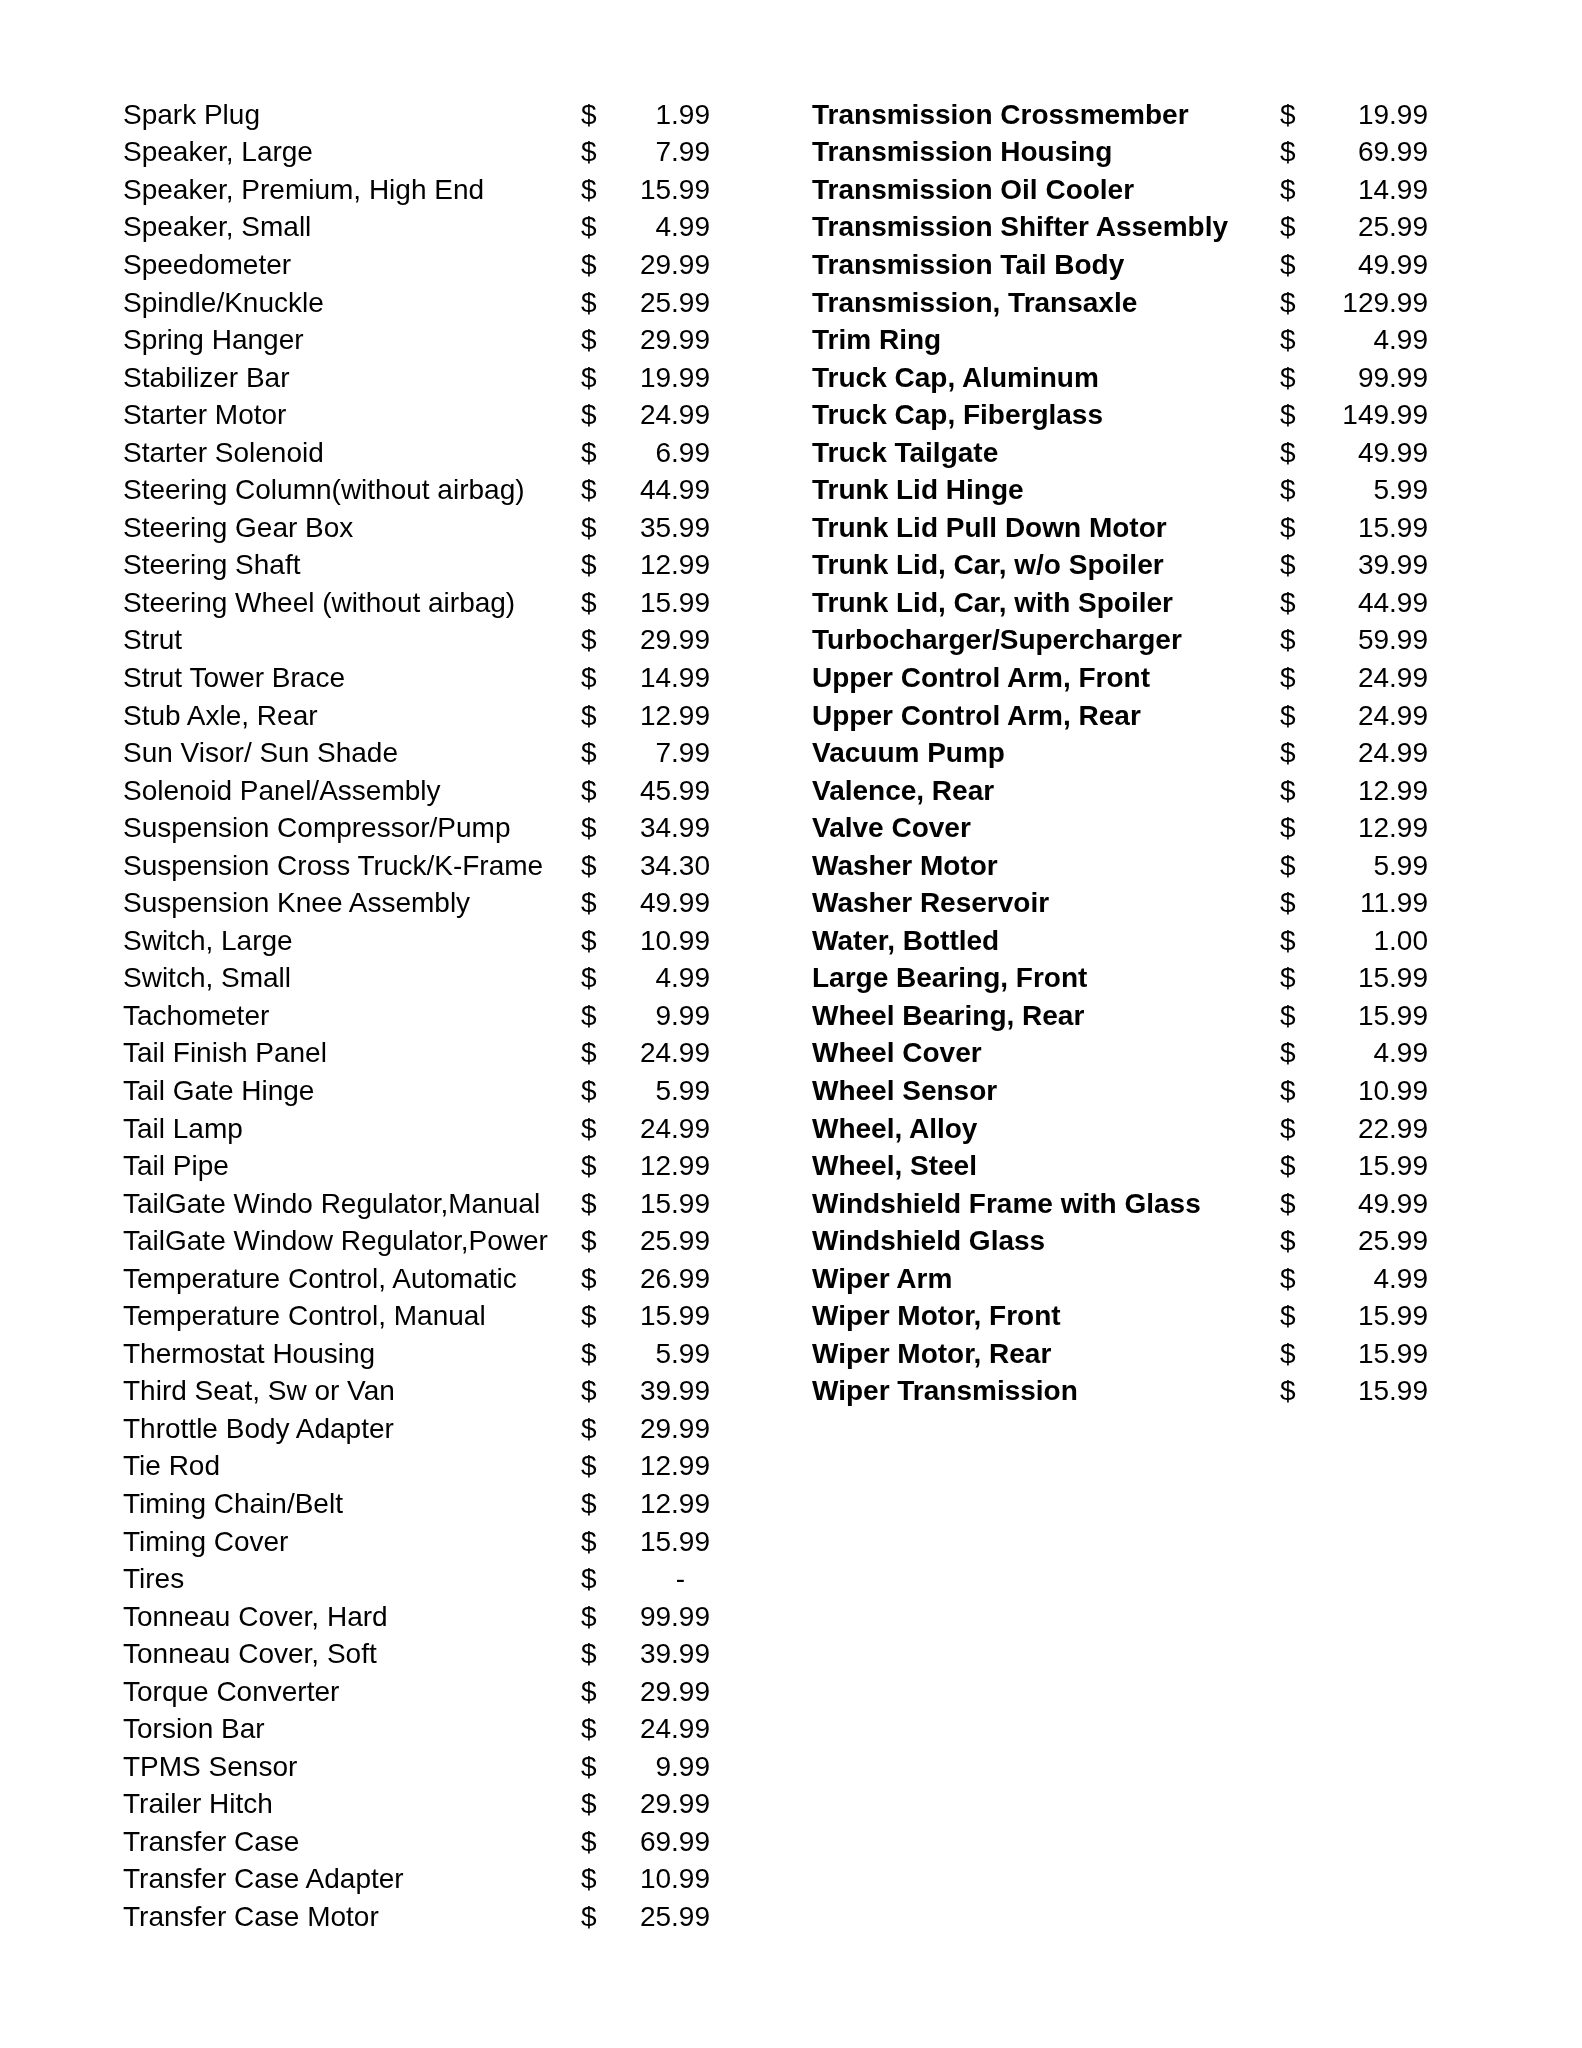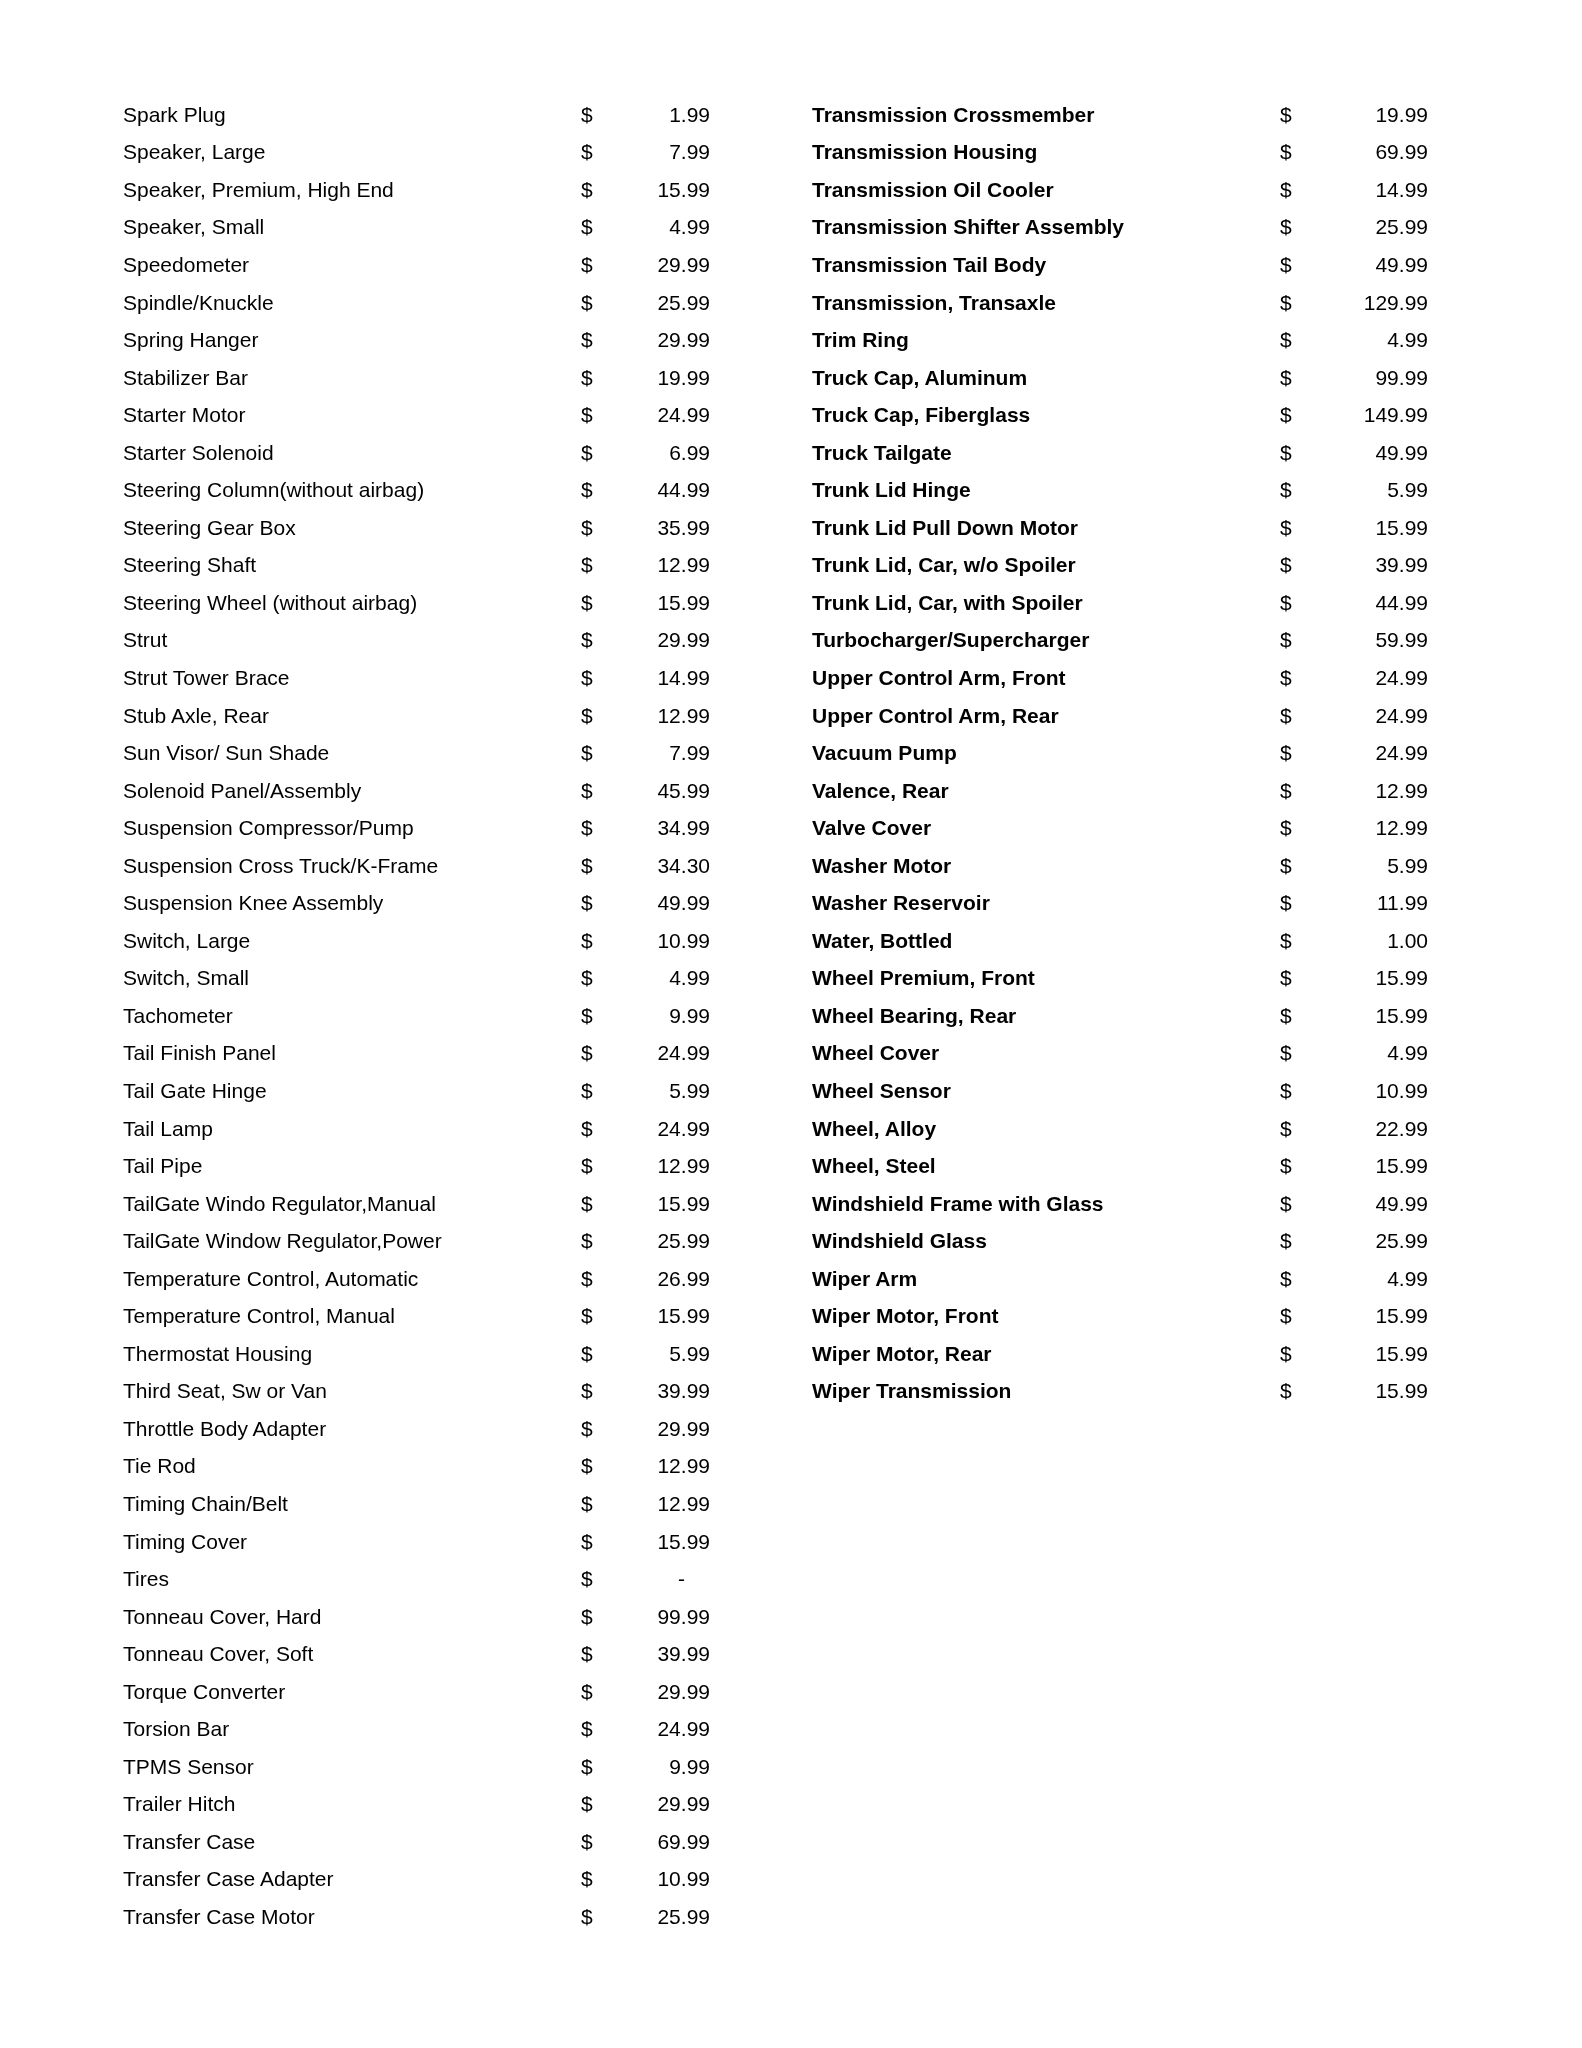--- a/index.html
+++ b/index.html
@@ -7,21 +7,21 @@
     padding: 0;
     background: #ffffff;
   }
   .page {
     position: relative;
     width: 1582px;
     height: 2048px;
     background: #ffffff;
     overflow: hidden;
     font-family: "Liberation Sans", sans-serif;
-    font-size: 21px;
+    font-size: 28px;
     color: #000000;
   }
   .price-col {
     position: absolute;
     top: 96px;
   }
   .col-left  { left: 123px; width: 587px; }
   .col-right { left: 812px; width: 616px; }
 
   .row {
@@ -622,21 +622,21 @@
 
   <div class="row">
     <span class="part-name">Water, Bottled</span>
     <span class="money">
       <span class="dollar">$</span>
       <span class="price">1.00</span>
     </span>
   </div>
 
   <div class="row">
-    <span class="part-name">Wheel Premium, Front</span>
+    <span class="part-name">Large Bearing, Front</span>
     <span class="money">
       <span class="dollar">$</span>
       <span class="price">15.99</span>
     </span>
   </div>
 
   <div class="row">
     <span class="part-name">Wheel Bearing, Rear</span>
     <span class="money">
       <span class="dollar">$</span>

